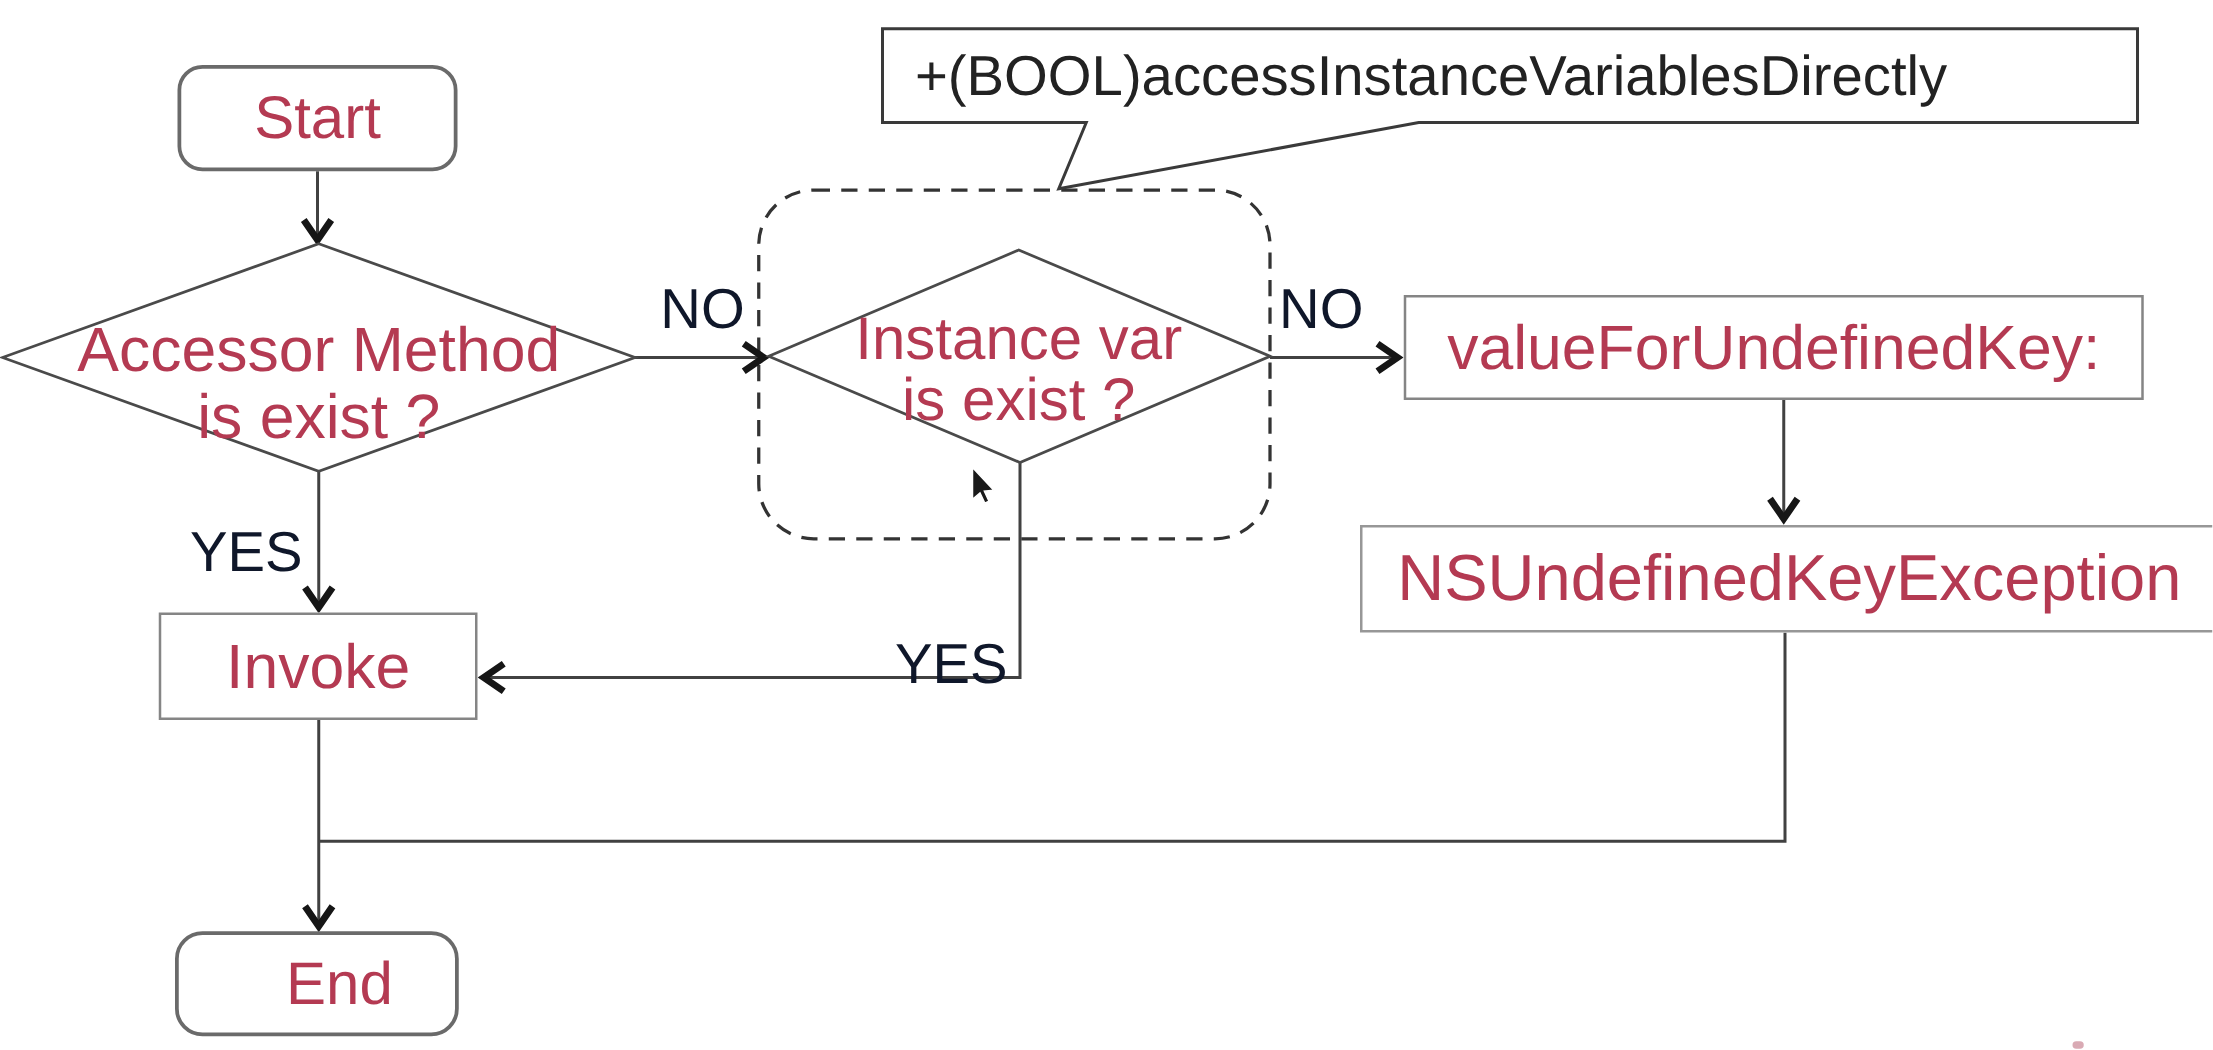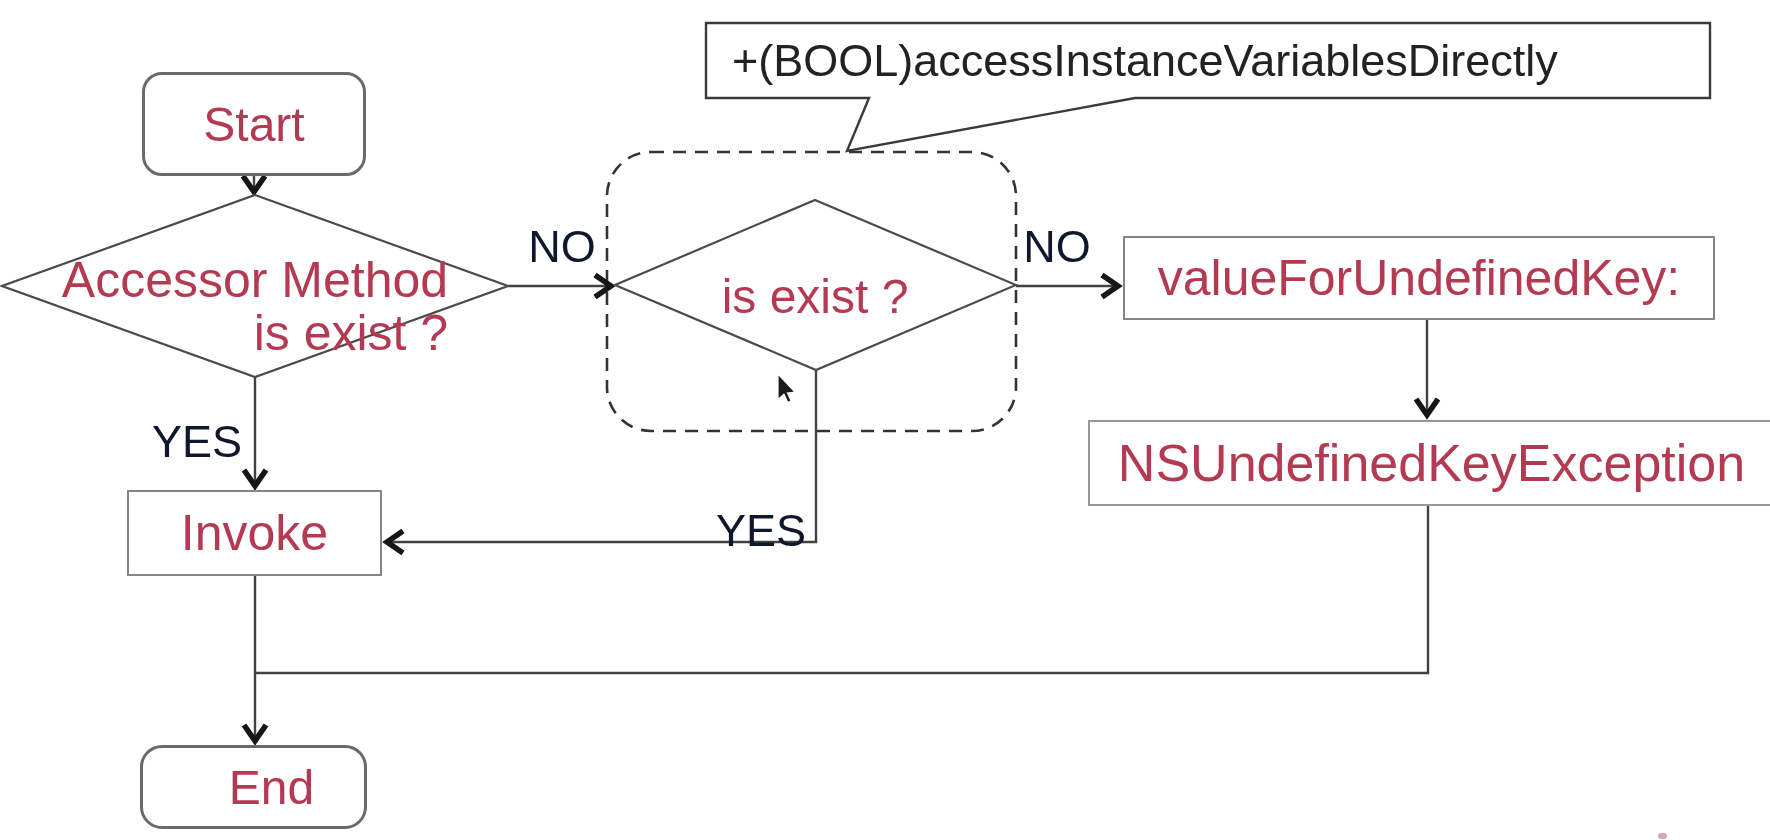--- a/index.html
+++ b/index.html
@@ -3,27 +3,27 @@
 <meta charset="utf-8">
 <style>
   html,body{margin:0;padding:0;background:#ffffff;}
   #stage{position:relative;width:1770px;height:840px;background:#ffffff;overflow:hidden;
          font-family:"Liberation Sans","DejaVu Sans",sans-serif;}
   #lines-layer{position:absolute;left:0;top:0;width:1770px;height:840px;}
   .node{position:absolute;display:flex;align-items:center;justify-content:center;
         box-sizing:border-box;background:#ffffff;color:#b43a52;white-space:nowrap;}
   .rounded{border:3px solid #6a6a6a;}
   .rect{border:2.5px solid #858585;}
-  .diamond-label{position:absolute;transform:translate(-50%,-50%);text-align:right;
+  .diamond-label{position:absolute;transform:translate(-50%,-50%);text-align:center;
         color:#b43a52;white-space:nowrap;}
   .edge-label{position:absolute;transform:translate(-50%,-50%);color:#0f172a;
         font-size:45px;white-space:nowrap;}
   .callout-text{position:absolute;display:flex;align-items:center;box-sizing:border-box;
         color:#222222;font-size:45px;white-space:nowrap;}
-  #start-node{left:142px;top:52px;width:224px;height:104px;border-radius:20px;font-size:48px;margin-top:20px;}
+  #start-node{left:142px;top:52px;width:224px;height:85px;border-radius:20px;font-size:48px;}
   #end-node{left:140px;top:745px;width:227px;height:84px;border-radius:22px;font-size:48px;padding-left:36px;}
   #invoke-node{left:127px;top:490px;width:255px;height:86px;font-size:50px;}
   #vfuk-node{left:1123px;top:236px;width:592px;height:84px;font-size:50px;}
   #nske-node{left:1088px;top:420px;width:687px;height:86px;font-size:52px;border-color:#979797;}
   #d1-label{left:255px;top:307px;font-size:50px;line-height:53px;}
   #d2-label{left:815px;top:296px;font-size:48px;line-height:49px;}
   #callout-label{left:706px;top:23px;width:1004px;height:75px;padding-left:26px;}
   #no-left-label{left:562px;top:247px;}
   #no-right-label{left:1057px;top:247px;}
   #yes-left-label{left:197px;top:442px;}
@@ -60,20 +60,21 @@
   </svg>
 
   <div id="start-node" class="node rounded">Start</div>
 
   <div id="d1-label" class="diamond-label">
     <div>Accessor Method</div>
     <div>is exist ?</div>
   </div>
 
   <div id="d2-label" class="diamond-label">
+    <div>Instance var</div>
     <div>is exist ?</div>
   </div>
 
   <div id="vfuk-node" class="node rect">valueForUndefinedKey:</div>
 
   <div id="invoke-node" class="node rect">Invoke</div>
 
   <div id="nske-node" class="node rect">NSUndefinedKeyException</div>
 
   <div id="end-node" class="node rounded">End</div>

